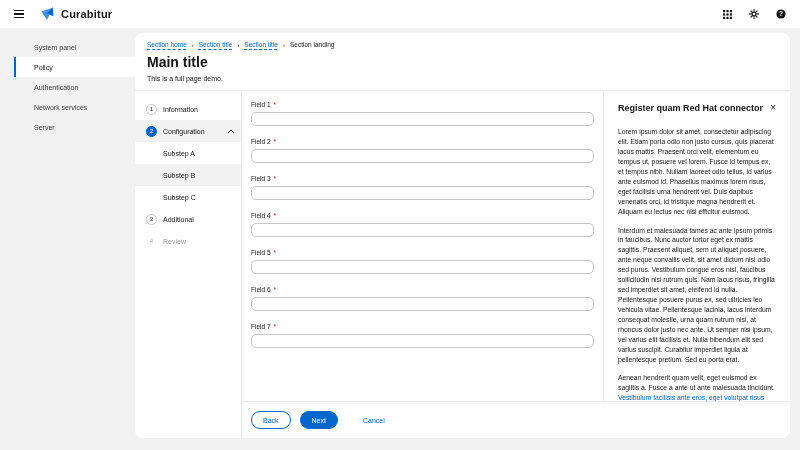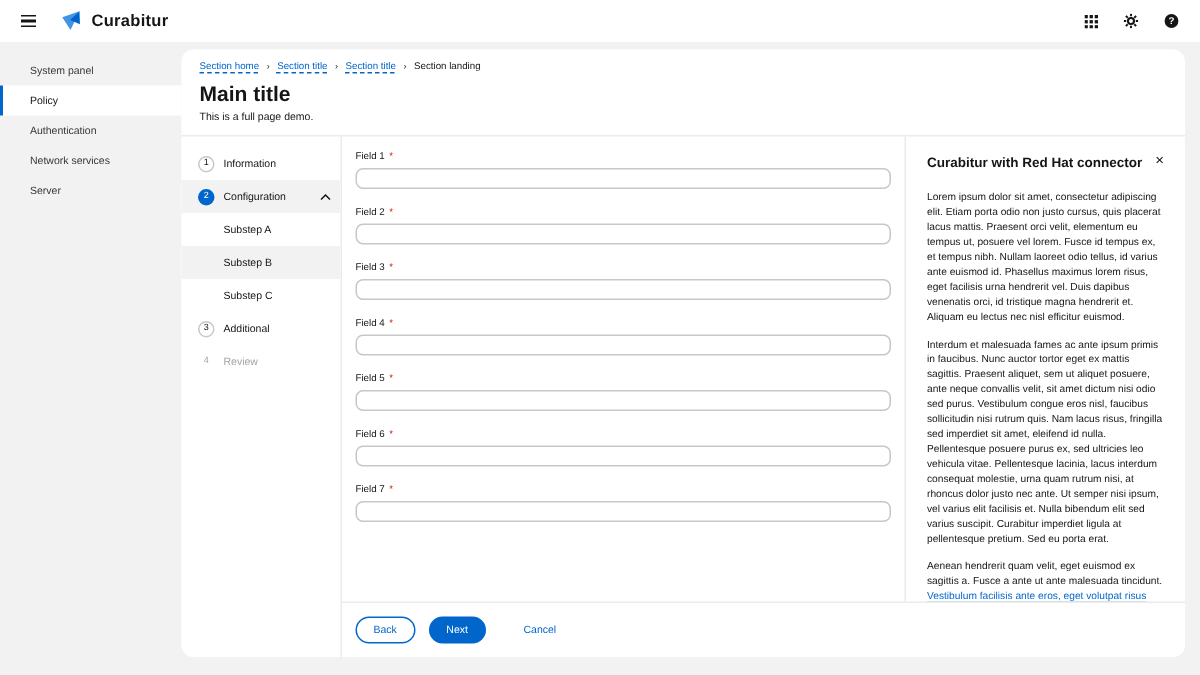--- a/index.html
+++ b/index.html
@@ -10,21 +10,21 @@
   .masthead { height: 28px; background: #fff; display: flex; align-items: center; padding: 0 12px 0 10px; }
   .hamburger { width: 18px; height: 18px; border: none; background: none; display: flex; flex-direction: column; justify-content: center; gap: 2.5px; cursor: pointer; }
   .hamburger span { display: block; width: 10px; height: 1.3px; background: #151515; margin: 0 auto; }
   .brand { display: flex; align-items: center; gap: 6px; margin-left: 12px; }
   .brand-text { font-size: 11px; font-weight: 700; letter-spacing: 0.2px; }
   .masthead-spacer { flex: 1; }
   .mh-icons { display: flex; align-items: center; gap: 13px; }
   .mh-icon-btn { border: none; background: none; cursor: pointer; width: 14px; height: 14px; display: flex; align-items: center; justify-content: center; padding: 0; }
 
   
-  .page-body { display: flex; height: 422px; background: #f2f2f2; }
+  .page-body { display: flex; height: 422px; background: #f2f2f2; padding-left: 14px; }
 
   
   .sidebar { width: 121px; background: #f2f2f2; padding-top: 9px; flex-shrink: 0; }
   .nav-item { display: flex; align-items: center; height: 20px; padding-left: 18px; font-size: 7px; color: #383838; cursor: pointer; border-left: 2.5px solid transparent; }
   .nav-item.active { background: #fff; border-left-color: #0066cc; color: #151515; }
 
   
   .main-area { flex: 1; padding: 5px 10px 12px 0; min-width: 0; }
   .card { background: #fff; border-radius: 8px; height: 100%; display: flex; flex-direction: column; overflow: hidden; }
 
@@ -238,21 +238,21 @@
                 <label class="form-label">
                     <span>Field 7</span>
                     <span class="required">*</span>
                   </label>
                 <input class="text-input" type="text" value="" style="">
               </div>
             </div>
 
             <aside class="drawer">
               <div class="drawer-head">
-                <div class="drawer-title">Curabitur with Red Hat connector</div>
+                <div class="drawer-title">Register quam Red Hat connector</div>
                 <button class="drawer-close">×</button>
               </div>
               <div class="drawer-body">
                 <p>Lorem ipsum dolor sit amet, consectetur adipiscing elit. Etiam porta odio non justo cursus, quis placerat lacus mattis. Praesent orci velit, elementum eu tempus ut, posuere vel lorem. Fusce id tempus ex, et tempus nibh. Nullam laoreet odio tellus, id varius ante euismod id. Phasellus maximus lorem risus, eget facilisis urna hendrerit vel. Duis dapibus venenatis orci, id tristique magna hendrerit et. Aliquam eu lectus nec nisl efficitur euismod.</p>
                 <p>Interdum et malesuada fames ac ante ipsum primis in faucibus. Nunc auctor tortor eget ex mattis sagittis. Praesent aliquet, sem ut aliquet posuere, ante neque convallis velit, sit amet dictum nisi odio sed purus. Vestibulum congue eros nisl, faucibus sollicitudin nisi rutrum quis. Nam lacus risus, fringilla sed imperdiet sit amet, eleifend id nulla. Pellentesque posuere purus ex, sed ultricies leo vehicula vitae. Pellentesque lacinia, lacus interdum consequat molestie, urna quam rutrum nisi, at rhoncus dolor justo nec ante. Ut semper nisi ipsum, vel varius elit facilisis et. Nulla bibendum elit sed varius suscipit. Curabitur imperdiet ligula at pellentesque pretium. Sed eu porta erat.</p>
                 <p><span>Aenean hendrerit quam velit, eget euismod ex sagittis a. Fusce a ante ut ante malesuada tincidunt. </span><span class="inline-link">Vestibulum facilisis ante eros, eget volutpat risus lobortis non.</span></p>
 
               </div>
             </aside>
           </div>

